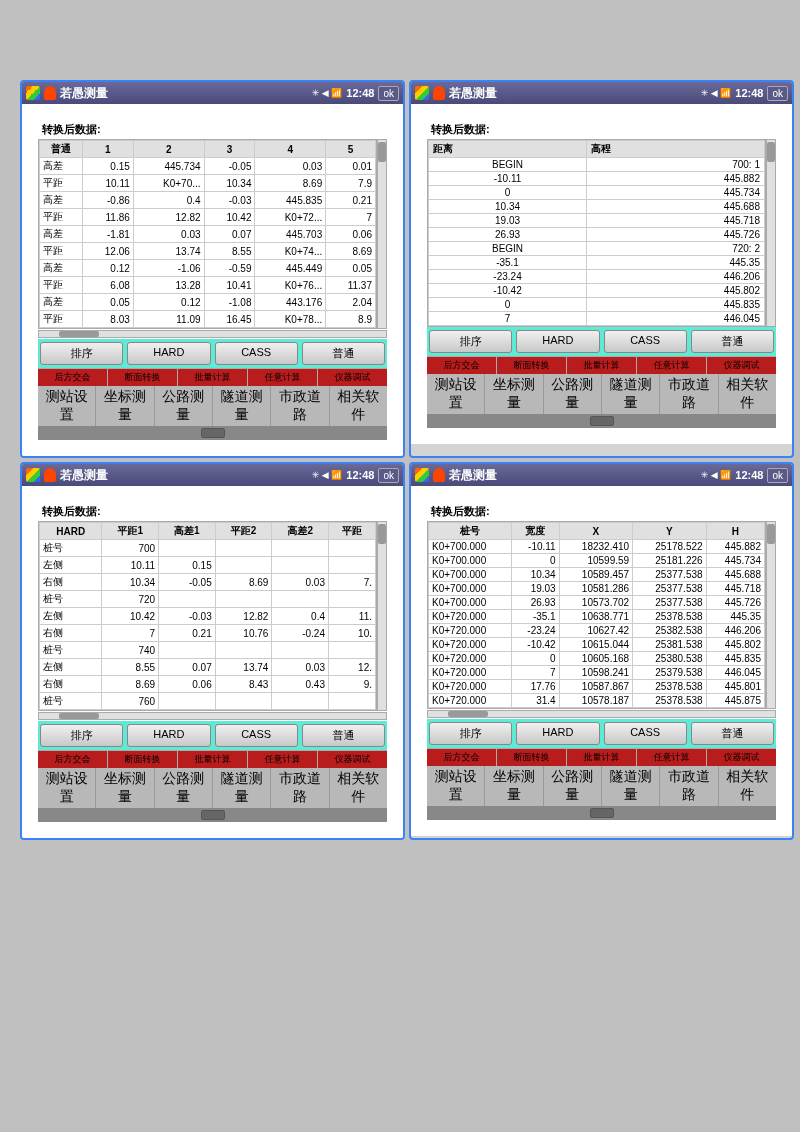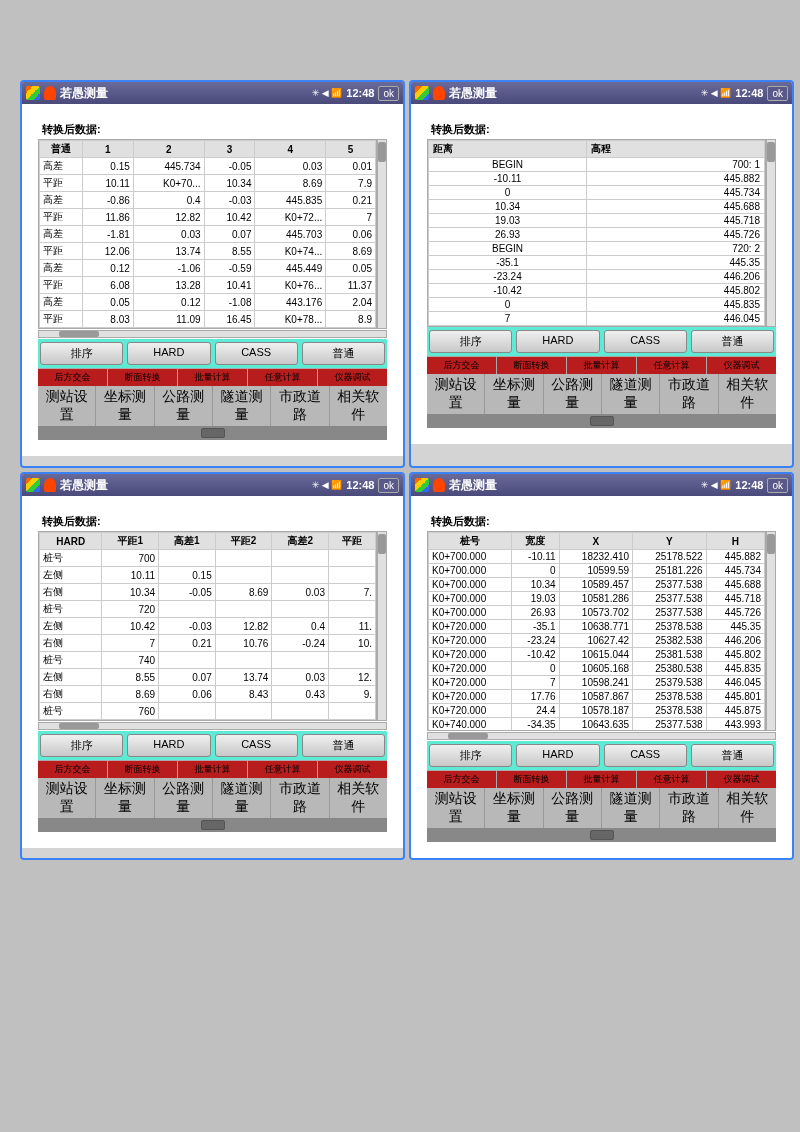--- a/index.html
+++ b/index.html
@@ -765,31 +765,24 @@
                 </tr>
                 <tr>
                   <td>K0+720.000</td>
                   <td>17.76</td>
                   <td>10587.867</td>
                   <td>25378.538</td>
                   <td>445.801</td>
                 </tr>
                 <tr>
                   <td>K0+720.000</td>
-                  <td>24.4</td>
+                  <td>31.4</td>
                   <td>10578.187</td>
                   <td>25378.538</td>
                   <td>445.875</td>
-                </tr>
-                <tr>
-                  <td>K0+740.000</td>
-                  <td>-34.35</td>
-                  <td>10643.635</td>
-                  <td>25377.538</td>
-                  <td>443.993</td>
                 </tr>
               </tbody>
           </table>
         </div>
         <div class="v-scrollbar">
           <div class="v-scrollbar-thumb"></div>
         </div>
       </div>
 
       <div class="scrollbar-area">

